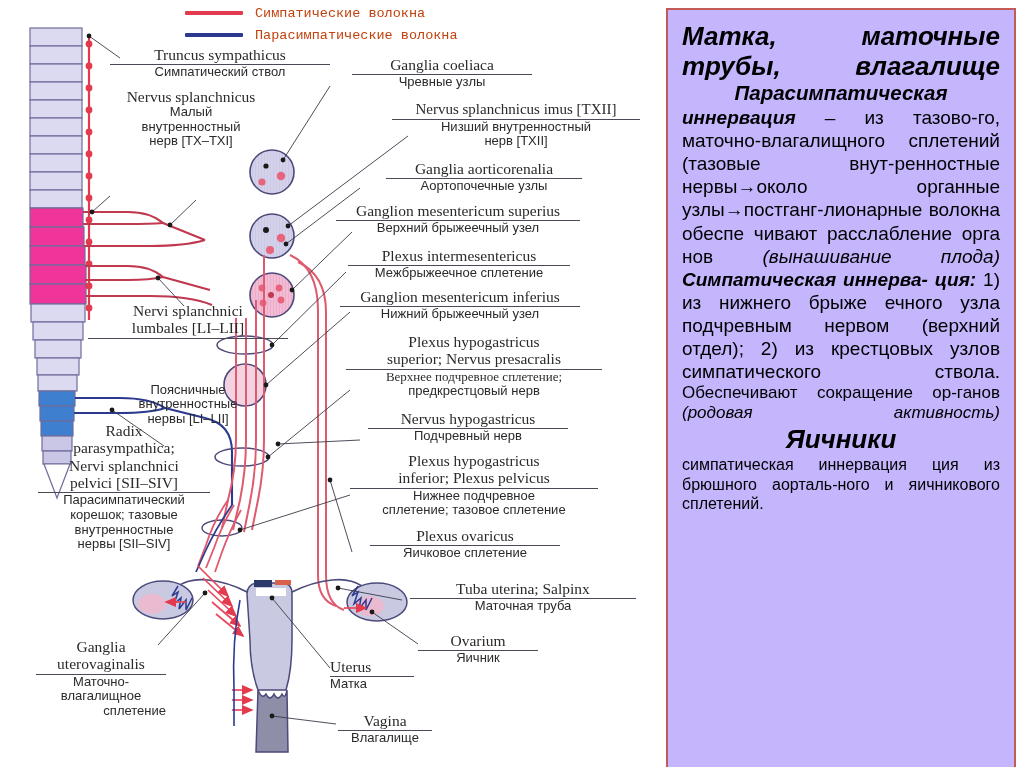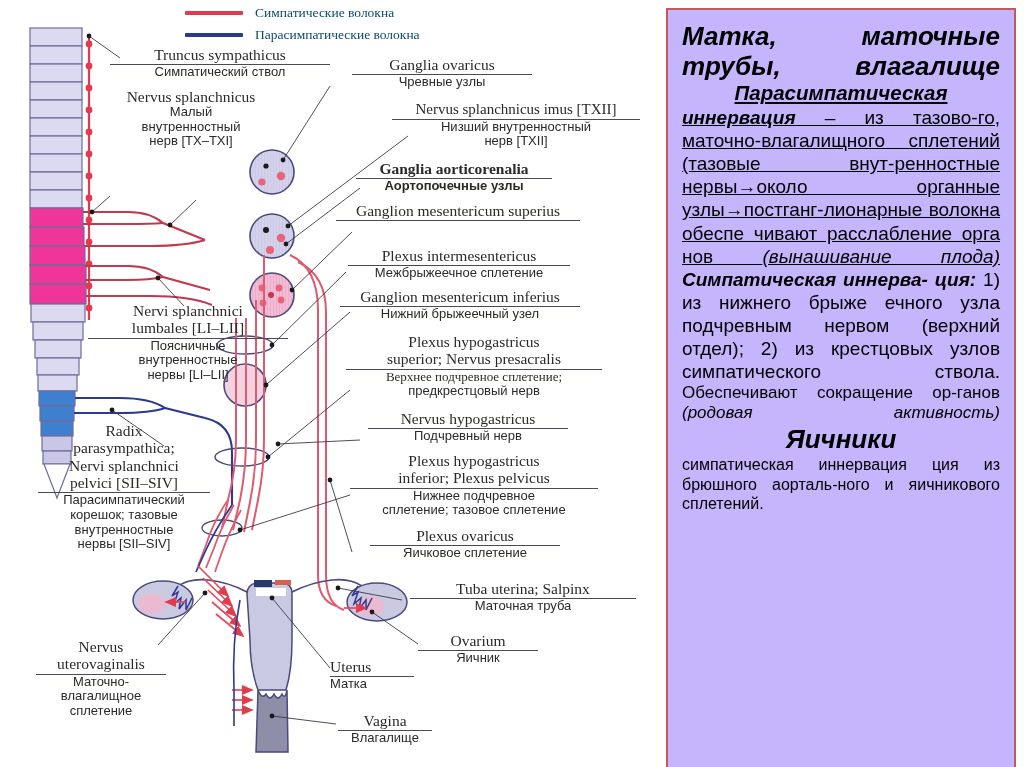--- a/index.html
+++ b/index.html
@@ -53,22 +53,22 @@
     display: block;
   }
   .ctr { text-align: center; }
   .lft { text-align: left; }
 
   
   #legend { position: absolute; left: 185px; top: 2px; width: 300px; }
   .legend-row { display: flex; align-items: center; height: 22px; }
   .legend-swatch { width: 58px; height: 4px; margin-right: 12px; border-radius: 1px; }
   .legend-text {
-    font-family: Liberation Serif, serif;
-    font-size: 13.5px; color: #0c4a6e;
+    font-family: Liberation Mono, monospace;
+    font-size: 13.5px; color: #c2410c;
   }
 
   
   #right-panel {
     position: absolute;
     left: 666px; top: 8px;
     width: 350px; height: 766px;
     background: #c4b5fd;
     border: 2px solid #c25a5a;
     box-sizing: border-box;
@@ -380,62 +380,63 @@
     <div class="label-block" style="left:96px; top:88px; width:190px;">
       <span class="lat ctr" style="display:block;">Nervus splanchnicus</span>
       <span class="rus ctr" style="display:block;">Малый</span>
       <span class="rus ctr" style="display:block;">внутренностный</span>
       <span class="rus ctr" style="display:block;">нерв [TX–TXI]</span>
     </div>
 
     <div class="label-block" style="left:88px; top:302px; width:200px;">
       <span class="lat ctr" style="display:block;">Nervi splanchnici</span>
       <span class="lat underline-box ctr">lumbales [LI–LII]</span>
-      <span class="rus ctr" style="display:block;">Поясничные</span>
+      <span class="rus ctr" style="display:block;margin-top:44px;">Поясничные</span>
       <span class="rus ctr" style="display:block;">внутренностные</span>
       <span class="rus ctr" style="display:block;">нервы [LI–LII]</span>
     </div>
 
     <div class="label-block" style="left:38px; top:422px; width:172px;">
       <span class="lat ctr" style="display:block;text-align:center;">Radix</span>
       <span class="lat ctr" style="display:block;">parasympathica;</span>
       <span class="lat ctr" style="display:block;">Nervi splanchnici</span>
       <span class="lat underline-box ctr">pelvici [SII–SIV]</span>
       <span class="rus ctr" style="display:block;">Парасимпатический</span>
       <span class="rus ctr" style="display:block;">корешок; тазовые</span>
       <span class="rus ctr" style="display:block;">внутренностные</span>
       <span class="rus ctr" style="display:block;">нервы [SII–SIV]</span>
     </div>
 
     <div class="label-block" style="left:36px; top:638px; width:130px;">
-      <span class="lat ctr" style="display:block;">Nervus</span>
+      <span class="lat ctr" style="display:block;">Ganglia</span>
       <span class="lat underline-box ctr">uterovaginalis</span>
       <span class="rus ctr" style="display:block;">Маточно-</span>
       <span class="rus ctr" style="display:block;">влагалищное</span>
-      <span class="rus ctr" style="display:block;">сплетение</span>
+      <span class="rus ctr" style="display:block;text-align:right;">сплетение</span>
     </div>
 
     <div class="label-block" style="left:352px; top:56px; width:180px;">
-      <span class="lat underline-box ctr">Ganglia ovaricus</span>
+      <span class="lat underline-box ctr">Ganglia coeliaca</span>
       <span class="rus ctr" style="display:block;">Чревные узлы</span>
     </div>
 
     <div class="label-block" style="left:392px; top:101px; width:248px;">
       <span class="lat underline-box ctr" style="font-size:15px;">Nervus splanchnicus imus [TXII]</span>
       <span class="rus ctr" style="display:block;">Низший внутренностный</span>
       <span class="rus ctr" style="display:block;">нерв [TXII]</span>
     </div>
 
-    <div class="label-block" style="left:356px; top:160px; width:196px;font-weight:bold;">
+    <div class="label-block" style="left:386px; top:160px; width:196px;">
       <span class="lat underline-box ctr">Ganglia aorticorenalia</span>
       <span class="rus ctr" style="display:block;">Аортопочечные узлы</span>
     </div>
 
     <div class="label-block" style="left:336px; top:202px; width:244px;">
       <span class="lat underline-box ctr">Ganglion mesentericum superius</span>
+      <span class="rus ctr" style="display:block;">Верхний брыжеечный узел</span>
     </div>
 
     <div class="label-block" style="left:348px; top:247px; width:222px;">
       <span class="lat underline-box ctr">Plexus intermesentericus</span>
       <span class="rus ctr" style="display:block;">Межбрыжеечное сплетение</span>
     </div>
 
     <div class="label-block" style="left:340px; top:288px; width:240px;">
       <span class="lat underline-box ctr">Ganglion mesentericum inferius</span>
       <span class="rus ctr" style="display:block;">Нижний брыжеечный узел</span>
@@ -484,21 +485,21 @@
       <span class="lat underline-box ctr">Vagina</span>
       <span class="rus ctr" style="display:block;">Влагалище</span>
     </div>
 
   </div>
 
   <div id="right-panel">
     <div class="p-title p-title-last">Матка, маточные</div>
     <div class="p-title p-title-last">трубы, влагалище</div>
 
-    <div class="p-body-normal" style="text-indent:0; text-align:justify;text-decoration:underline;">
+    <div class="p-body-normal" style="text-indent:0; text-align:justify;">
       <span class="bi" style="display:block; text-align:center;">Парасимпатическая</span>
       <span class="p-body" style="display:block;">
         <span class="bi">иннервация</span><span> – из тазово-го, маточно-влагалищного сплетений (тазовые внут-ренностные нервы→около органные узлы→постганг-лионарные волокна обеспе чивают расслабление орга нов </span><span class="it">(вынашивание плода)</span>
       </span>
     </div>
 
     <div class="p-body">
       <span class="bi">Симпатическая иннерва-</span>
       <span class="bi">ция:</span><span> 1) из нижнего брыже ечного узла подчревным нервом (верхний отдел); 2) из крестцовых узлов симпатического ствола.</span>
     </div>

